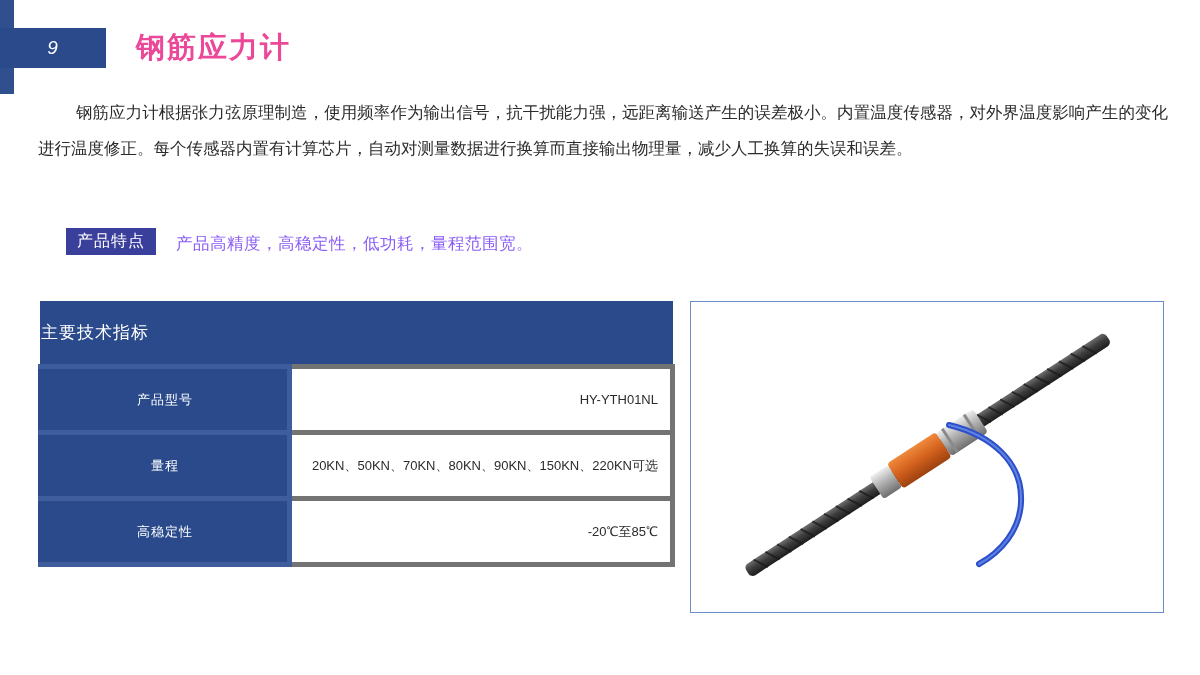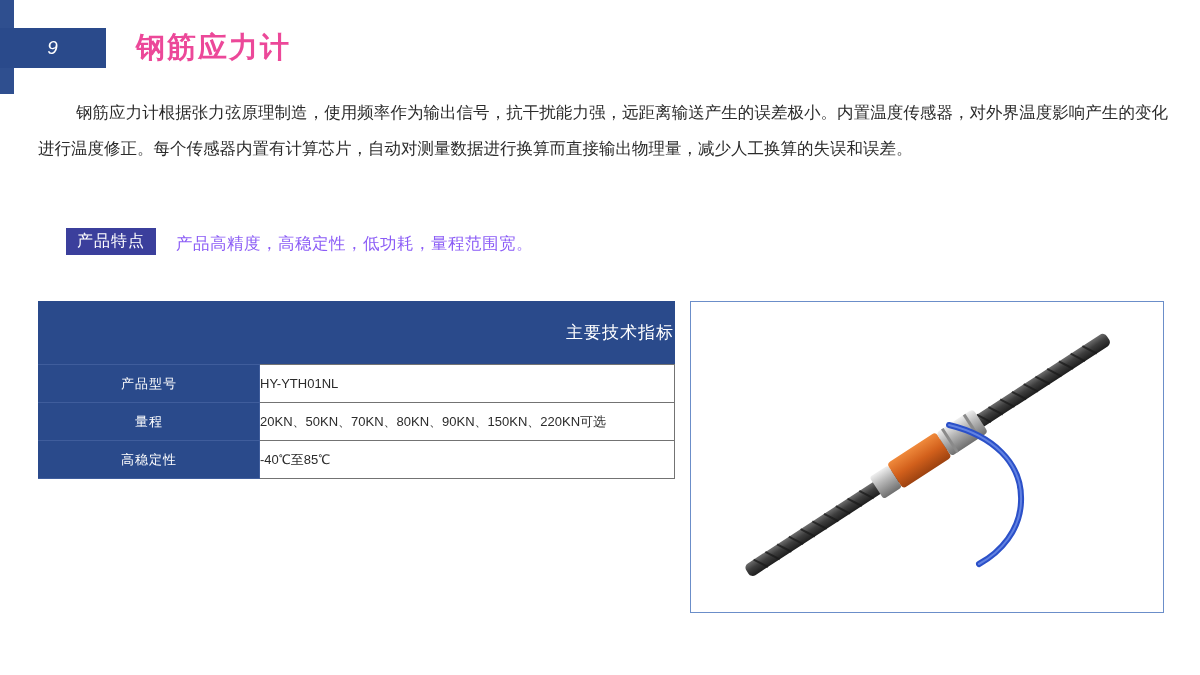--- a/index.html
+++ b/index.html
@@ -99,42 +99,42 @@
     top: 301px;
     width: 637px;
     border: 1px solid #2a4a8b;
     border-collapse: collapse;
     background: #ffffff;
   }
   .spec-table .thead-cell {
     background: #2a4a8b;
     color: #ffffff;
     font-size: 17px;
-    text-align: right;
+    text-align: left;
     padding: 12px 0 13px 0;
     letter-spacing: 1px;
     border: none;
   }
   .spec-table td {
-    border: 1px solid #737373;
+    border: 5px solid #737373;
     font-size: 13px;
     height: 37px;
-    padding: 0;
+    padding: 12px;
   }
   .spec-table td.label {
     width: 220px;
     background: #2a4a8b;
     color: #ffffff;
     text-align: center;
     border-color: #3f5d9c;
     border-left-color: #2a4a8b;
     letter-spacing: 1px;
   }
   .spec-table td.value {
-    text-align: left;
+    text-align: right;
     color: #2b2b2b;
     background: #ffffff;
   }
 
   
   .image-panel {
     position: absolute;
     left: 690px;
     top: 301px;
     width: 472px;
@@ -174,21 +174,21 @@
     <tr>
       <td class="label">产品型号</td>
       <td class="value">HY-YTH01NL</td>
     </tr>
     <tr>
       <td class="label">量程</td>
       <td class="value">20KN、50KN、70KN、80KN、90KN、150KN、220KN可选</td>
     </tr>
     <tr>
       <td class="label">高稳定性</td>
-      <td class="value">-40℃至85℃</td>
+      <td class="value">-20℃至85℃</td>
     </tr>
   </tbody>
 </table>
 
 <div class="image-panel">
   <svg width="470" height="308" viewBox="0 0 470 308">
     <defs>
       <linearGradient id="barGrad" x1="0" y1="0" x2="0" y2="1">
         <stop offset="0%" stop-color="#6e6e6e"></stop>
         <stop offset="45%" stop-color="#3d3d3d"></stop>

